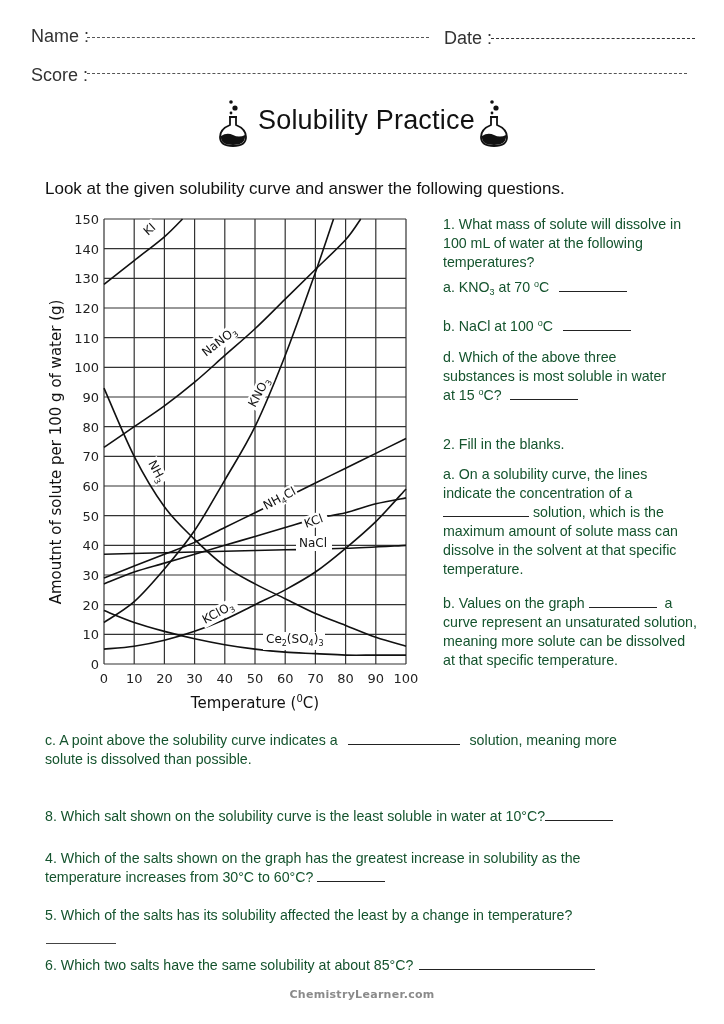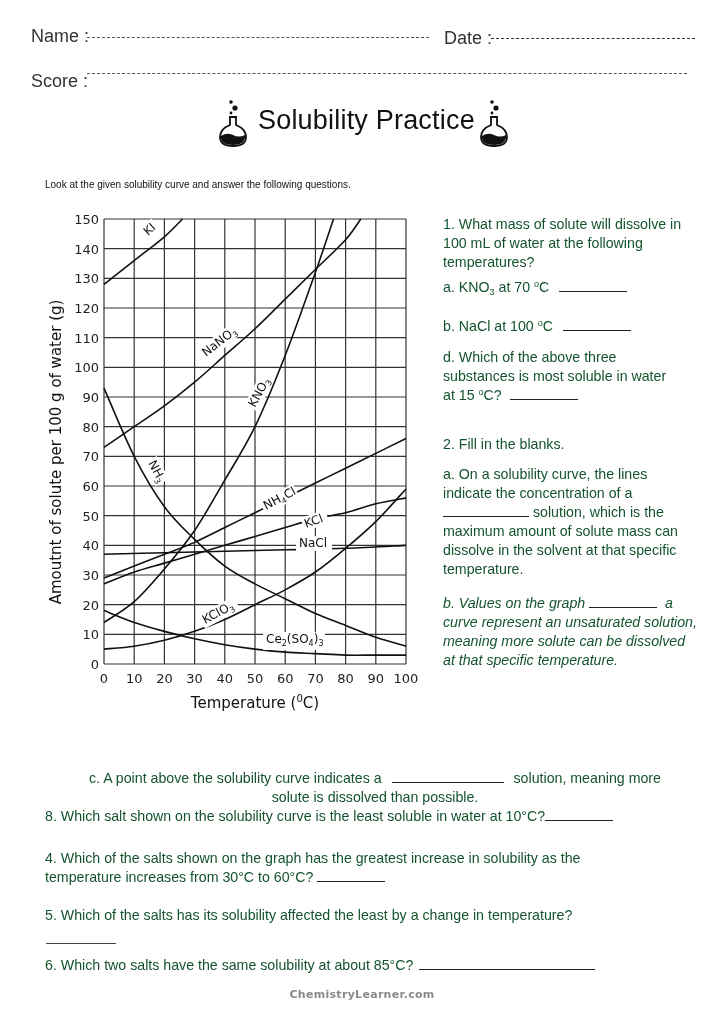--- a/index.html
+++ b/index.html
@@ -2,36 +2,36 @@
 <html><head>
 <meta charset="utf-8">
 <style>
   html, body { margin:0; padding:0; background:#ffffff; }
   body { width:724px; height:1024px; position:relative; overflow:hidden;
          font-family:"Liberation Sans", sans-serif; color:#1a1a1a; }
   .abs { position:absolute; }
   .hdr-label { font-size:18px; color:#333; }
   .dash { border-bottom:1px dashed #555; height:0; }
   .title { font-size:27px; color:#111; letter-spacing:0.2px; }
-  .intro { font-size:10px; color:#111; }
+  .intro { font-size:17px; color:#111; }
   .q { font-size:14.2px; line-height:19px; color:#14532d; }
   .blank { display:inline-block; border-bottom:1px solid #222; height:13px; vertical-align:baseline; }
   sub { font-size:9px; vertical-align:-3px; line-height:0; }
   sup { font-size:9px; vertical-align:5px; line-height:0; }
   .footer { font-size:11px; font-weight:bold; color:#8a8a8a; letter-spacing:0.3px; font-family:"DejaVu Sans", sans-serif; }
   svg text { font-family:"DejaVu Sans", sans-serif; }
 </style>
 </head>
 <body>
 
 <div class="abs hdr-label" style="left:31px;top:26px;">Name :</div>
 <div class="abs dash" style="left:87px;top:37px;width:342px;"></div>
 <div class="abs hdr-label" style="left:444px;top:28px;">Date :</div>
 <div class="abs dash" style="left:491px;top:38px;width:204px;border-bottom:1.3px dashed #333;"></div>
-<div class="abs hdr-label" style="left:31px;top:71px;">Score :</div>
+<div class="abs hdr-label" style="left:31px;top:65px;">Score :</div>
 <div class="abs dash" style="left:87px;top:73px;width:600px;"></div>
 
 <svg class="abs" style="left:217px;top:98px;" width="34" height="50" viewBox="0 0 34 50">
   <circle cx="14" cy="4" r="1.8" fill="#111"></circle>
   <circle cx="18" cy="10" r="2.6" fill="#111"></circle>
   <circle cx="14" cy="15" r="1.4" fill="#111"></circle>
   <path d="M12 19 L20 19 M13 19 L13 27 Q3 31 3 39 Q3 48 16 48 Q29 48 29 39 Q29 31 19 27 L19 19" fill="none" stroke="#111" stroke-width="1.8"></path>
   <path d="M4 38 Q10 34 16 37 Q22 40 28 37 Q29 47 16 47 Q3 47 4 38 Z" fill="#111"></path>
 </svg>
 <div class="abs title" style="left:258px;top:105px;">Solubility Practice</div>
@@ -164,24 +164,24 @@
 <div class="abs q" style="left:443px;top:215px;width:260px;">
   <div>1. What mass of solute will dissolve in 100 mL of water at the following temperatures?</div>
   <div style="margin-top:6px;"><span>a. KNO</span><sub>3</sub><span> at 70 </span><sup>o</sup><span>C</span> <span class="blank" style="width:68px;margin-left:6px;"></span></div>
   <div style="margin-top:20px;"><span>b. NaCl at 100 </span><sup>o</sup><span>C</span> <span class="blank" style="width:68px;margin-left:6px;"></span></div>
   <div style="margin-top:12px;width:230px;"><span>d. Which of the above three substances is most soluble in water at 15 </span><sup>o</sup><span>C?</span> <span class="blank" style="width:68px;margin-left:4px;"></span></div>
 </div>
 
 <div class="abs q" style="left:443px;top:435px;width:262px;">
   <div>2. Fill in the blanks.</div>
   <div style="margin-top:11px;width:250px;"><span>a. On a solubility curve, the lines indicate the concentration of a</span> <span class="blank" style="width:86px;"></span> <span>solution, which is the maximum amount of solute mass can dissolve in the solvent at that specific temperature.</span></div>
-  <div style="margin-top:15px;width:255px;font-style:italic;"><span>b. Values on the graph</span> <span class="blank" style="width:68px;"></span>&nbsp;&nbsp;<span>a</span> <span>curve represent an unsaturated solution, meaning more solute can be dissolved at that specific temperature.</span></div>
-</div>
-
-<div class="abs q" style="left:45px;top:769px;width:660px;text-align:center;">
+  <div style="margin-top:15px;width:255px;"><span>b. Values on the graph</span> <span class="blank" style="width:68px;"></span>&nbsp;&nbsp;<span>a</span> <span>curve represent an unsaturated solution, meaning more solute can be dissolved at that specific temperature.</span></div>
+</div>
+
+<div class="abs q" style="left:45px;top:731px;width:660px;">
   <span>c. A point above the solubility curve indicates a</span> <span class="blank" style="width:112px;margin:0 6px;"></span> <span>solution, meaning more</span><br>
   <span>solute is dissolved than possible.</span>
 </div>
 
 <div class="abs q" style="left:45px;top:807px;width:670px;">
   <span>8. Which salt shown on the solubility curve is the least soluble in water at 10°C?</span><span class="blank" style="width:68px;"></span>
 </div>
 
 <div class="abs q" style="left:45px;top:849px;width:670px;">
   <span>4. Which of the salts shown on the graph has the greatest increase in solubility as the</span><br>

